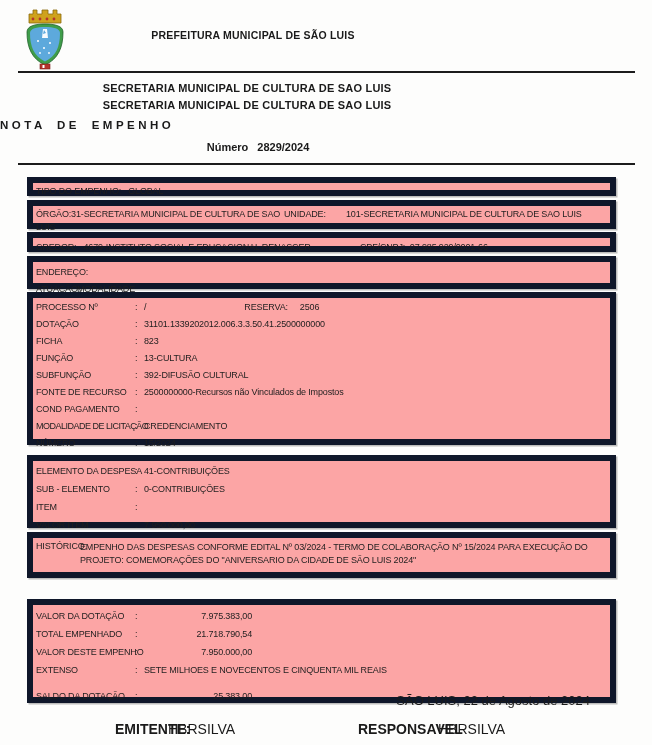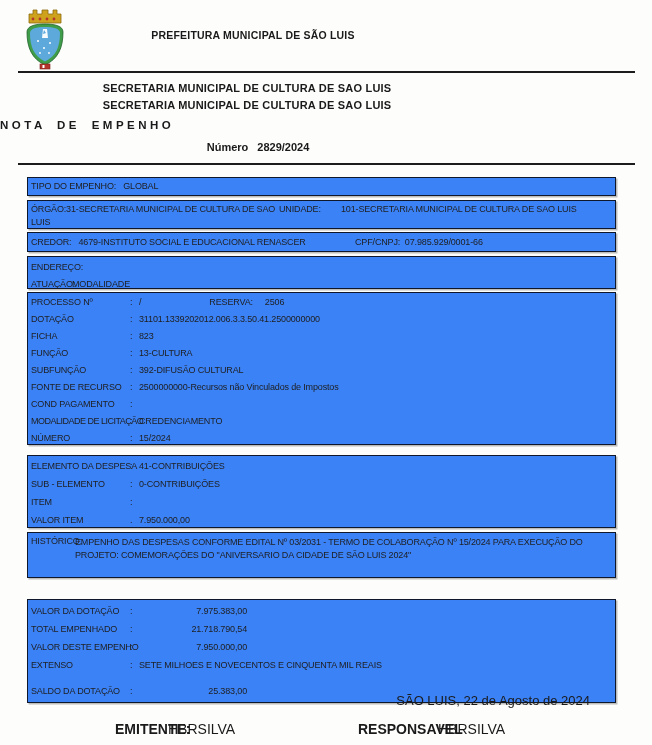--- a/index.html
+++ b/index.html
@@ -29,22 +29,22 @@
     position:absolute;left:0;top:119px;width:520px;
     font-weight:bold;font-size:11.5px;letter-spacing:3.5px;word-spacing:5px;
   }
   .doc-number{
     position:absolute;left:8px;top:141px;width:500px;text-align:center;
     font-weight:bold;font-size:11px;
   }
   .doc-number .num{margin-left:9px;}
   
   .box{
-    position:absolute;left:27px;width:589px;background:#3b82f6;
-    border:1px solid #0f172a;
+    position:absolute;left:27px;width:589px;background:#fca5a5;
+    border:6px solid #0f172a;
     box-shadow:1.5px 1.5px 0 rgba(110,110,110,.45);
     font-size:9px;letter-spacing:-.15px;color:#1e1e1e;
     box-sizing:border-box;
   }
   .b-tipo{top:177px;height:19px;line-height:17px;padding-left:3px;}
   .b-orgao{top:200px;height:29px;padding:2px 0 0 3px;display:flex;line-height:13px;}
   .b-orgao .left{width:248px;}
   .b-orgao .right{display:flex;}
   .b-orgao .right .lbl{width:62px;}
   .b-orgao .right .val{width:240px;}
@@ -59,21 +59,21 @@
   .b-historico{top:532px;height:46px;padding:3px 0 0 3px;display:flex;}
   .b-historico .lbl{width:44px;}
   .b-historico .val{width:515px;line-height:13px;}
   .b-valores{top:583px;height:104px;padding:3px 0 0 3px;margin-top:16px;}
   .frow{display:flex;height:17px;line-height:16px;}
   .b-elemento .frow,.b-valores .frow{height:18px;line-height:17px;}
   .flabel{width:99px;white-space:nowrap;}
   .fsep{width:9px;text-align:left;}
   .fvalue{white-space:nowrap;}
   .fvalue.num{width:108px;text-align:right;}
-  .extra{margin-left:68px;}
+  .extra{margin-left:98px;}
   .extra .exval{margin-left:12px;}
   .saldo{margin-top:8px;}
   
   .date-line{position:absolute;top:693px;right:62px;font-size:13px;}
   .signers{position:absolute;top:721px;left:0;width:652px;font-size:14px;height:14px;}
   .signers .s-lbl{font-weight:bold;}
   .emit-l{position:absolute;left:115px;}
   .emit-v{position:absolute;left:168px;}
   .resp-l{position:absolute;left:358px;}
   .resp-v{position:absolute;left:438px;}
@@ -221,21 +221,21 @@
     </div>
     <div class="frow">
       <span class="flabel">VALOR ITEM</span>
       <span class="fsep">.</span>
       <span class="fvalue">7.950.000,00</span>
     </div>
   </div>
 
   <div class="box b-historico">
     <span class="lbl">HISTÓRICO:</span>
-    <span class="val">EMPENHO DAS DESPESAS CONFORME EDITAL Nº 03/2031 - TERMO DE COLABORAÇÃO Nº 15/2024 PARA EXECUÇÃO DO PROJETO: COMEMORAÇÕES DO "ANIVERSARIO DA CIDADE DE SÃO LUIS 2024"</span>
+    <span class="val">EMPENHO DAS DESPESAS CONFORME EDITAL Nº 03/2024 - TERMO DE COLABORAÇÃO Nº 15/2024 PARA EXECUÇÃO DO PROJETO: COMEMORAÇÕES DO "ANIVERSARIO DA CIDADE DE SÃO LUIS 2024"</span>
   </div>
 
   <div class="box b-valores">
     <div class="frow">
       <span class="flabel">VALOR DA DOTAÇÃO</span>
       <span class="fsep">:</span>
       <span class="fvalue num">7.975.383,00</span>
     </div>
     <div class="frow">
       <span class="flabel">TOTAL EMPENHADO</span>

